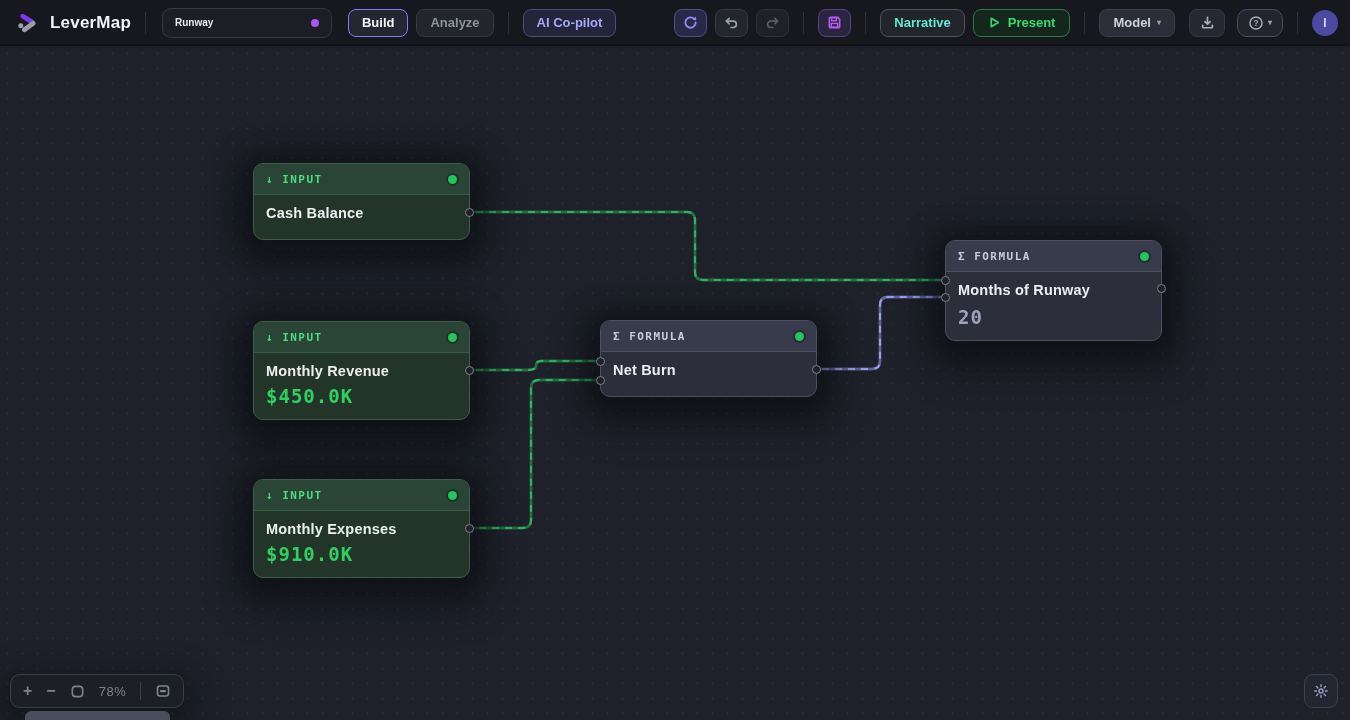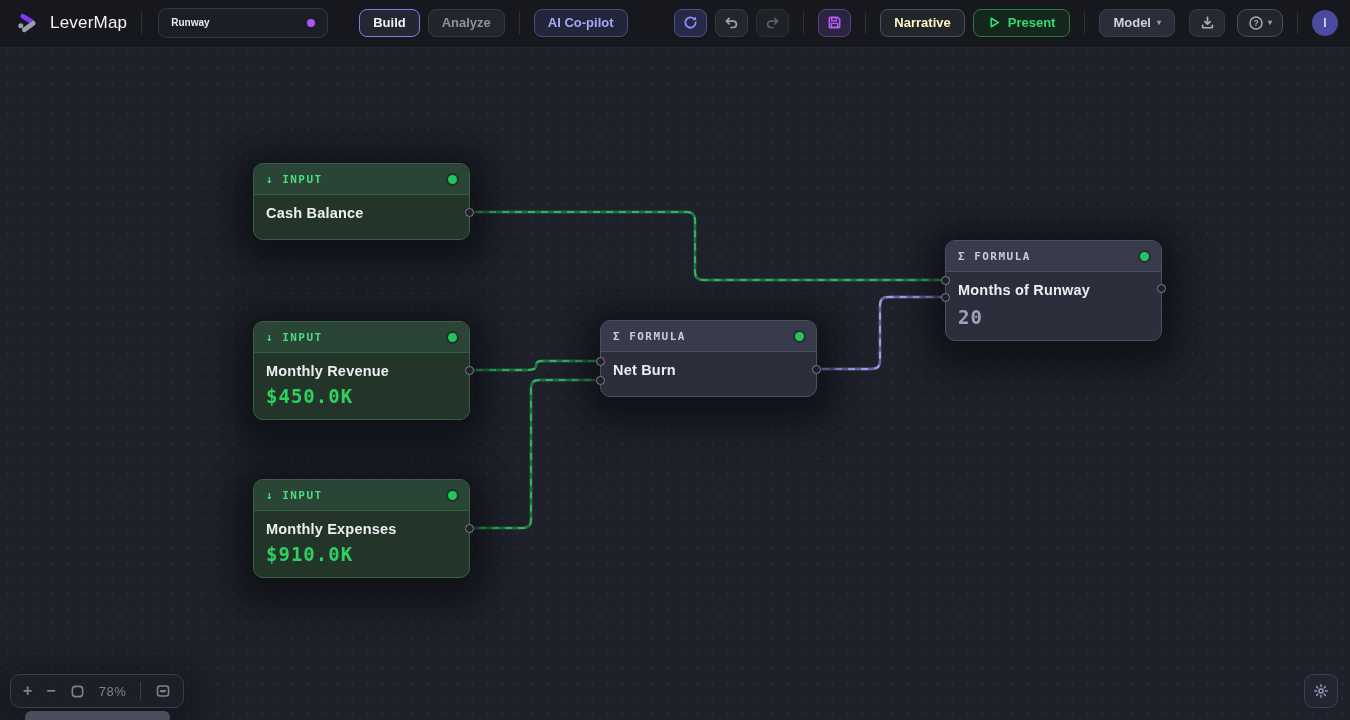--- a/index.html
+++ b/index.html
@@ -13,21 +13,21 @@
   
   .topbar {
     position:absolute; top:0; left:0; right:0; height:46px;
     background:#16181e;
     border-bottom:1px solid #0d0f13;
     display:flex; align-items:center;
     padding:0 12px 0 16px;
     z-index:50;
   }
   .brand { display:flex; align-items:center; gap:9px; }
-  .brand-name { font-size:17px; font-weight:normal; color:#f2f3f6; letter-spacing:0.2px; }
+  .brand-name { font-size:17px; font-weight:bold; color:#f2f3f6; letter-spacing:0.2px; }
   .tb-sep { width:1px; height:22px; background:#2e313a; margin:0 14px; flex:none; }
   .dotted {
     background-image:radial-gradient(rgba(255,255,255,0.045) 1px, transparent 1.1px);
     background-size:5px 5px;
   }
   .project-pill {
     width:170px; height:30px; margin-left:2px;
     background:#1b1e24; border:1px solid #343842; border-radius:9px;
     display:flex; align-items:center; padding:0 12px; gap:8px;
   }
@@ -36,29 +36,29 @@
     color:#e9ebef; font-family:"Liberation Sans",sans-serif; font-size:10px; font-weight:bold;
   }
   .project-dot { width:8px; height:8px; border-radius:50%; background:#a855f7; flex:none; }
   .btn {
     height:28px; border-radius:8px; border:1px solid #363943;
     background:#23252c; color:#8d929c;
     font-family:"Liberation Sans",sans-serif; font-size:13px; font-weight:bold;
     display:inline-flex; align-items:center; justify-content:center;
     padding:0 13px; cursor:pointer; flex:none;
   }
-  .btn-build { border-color:#7c7ff0; background:#24263296; background-color:#242632; color:#f3f4f6; margin-left:31px; }
+  .btn-build { border-color:#7c7ff0; background:#24263296; background-color:#242632; color:#f3f4f6; margin-left:16px; }
   .btn-analyze { margin-left:8px; }
   .btn-copilot { color:#a6a9f7; border-color:#4c4e7a; background-color:#23253a; }
   .icon-btn { width:33px; padding:0; }
   .btn-refresh { background-color:#272947; border-color:#4c4f8a; }
   .btn-undo { background-color:#24262d; border-color:#363a44; }
   .btn-redo { background-color:#1f2127; border-color:#2c2f37; }
   .btn-save { background-color:#2b2440; border-color:#5b3f8a; }
-  .btn-narrative { color:#fef9c3; border-color:#4d515e; }
+  .btn-narrative { color:#5eead4; border-color:#4d515e; }
   .btn-present { gap:7px; color:#35da70; border-color:#2e7a47; background-color:#15271d; padding:0 14px; }
   .btn-model { background-color:#2b2e38; border-color:#3a3e49; color:#ced3da; gap:6px; }
   .btn-download { background-color:#262932; border-color:#343845; width:36px; padding:0; }
   .btn-help { border-color:#4a4e63; background-color:#23252e; width:46px; padding:0; gap:4px; border-radius:10px; }
   .right-group { margin-left:auto; display:flex; align-items:center; }
   .gap8 { margin-left:8px; }
   .avatar {
     width:26px; height:26px; border-radius:50%; background:#4b4aa0;
     color:#d6d9ff; font-size:12px; font-weight:bold;
     display:flex; align-items:center; justify-content:center; cursor:pointer; flex:none;

